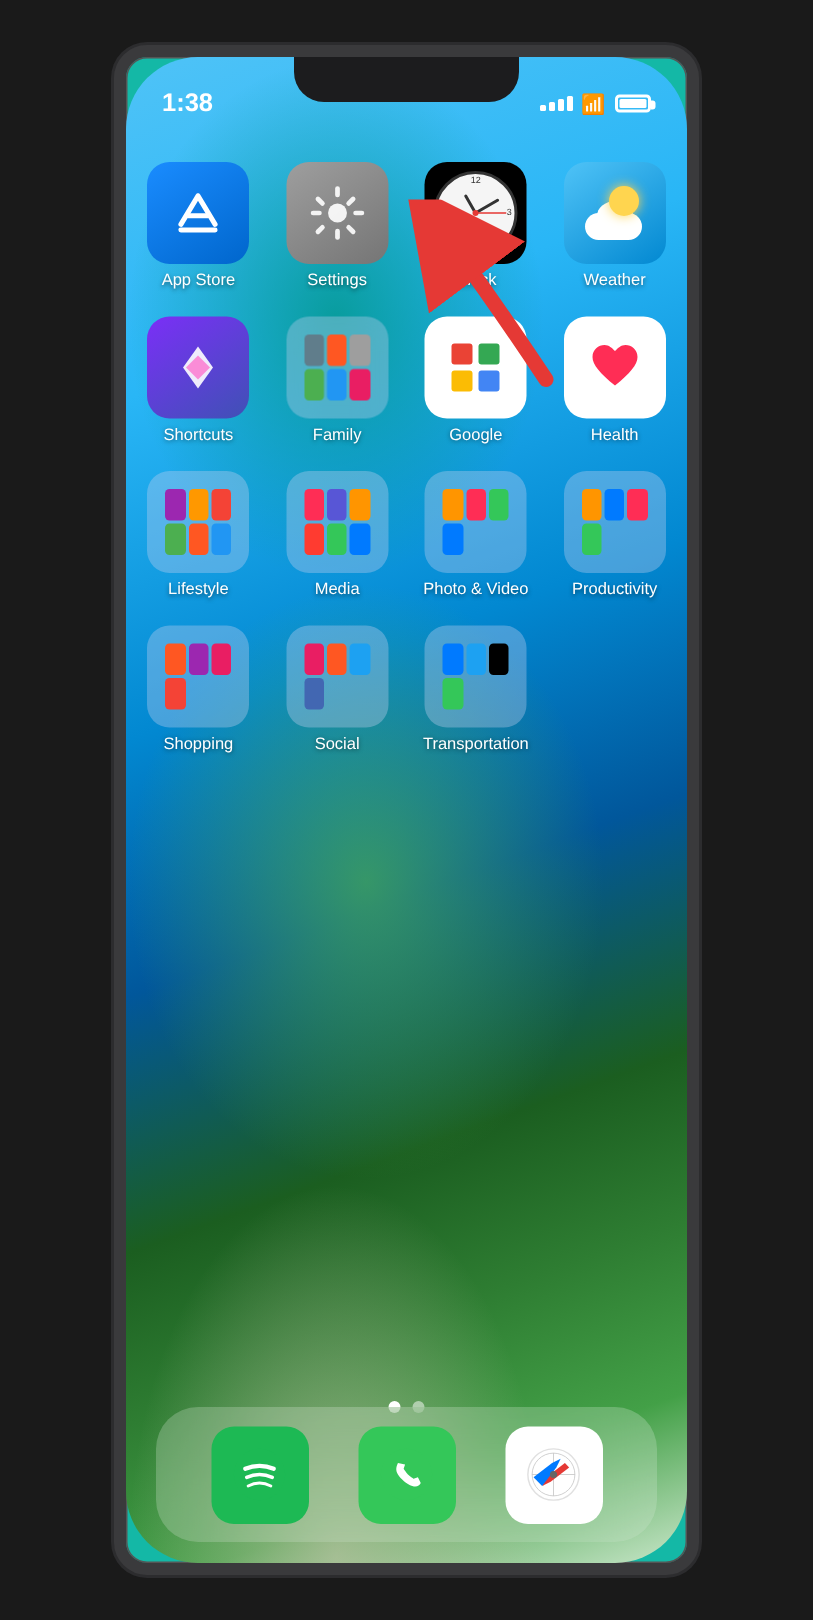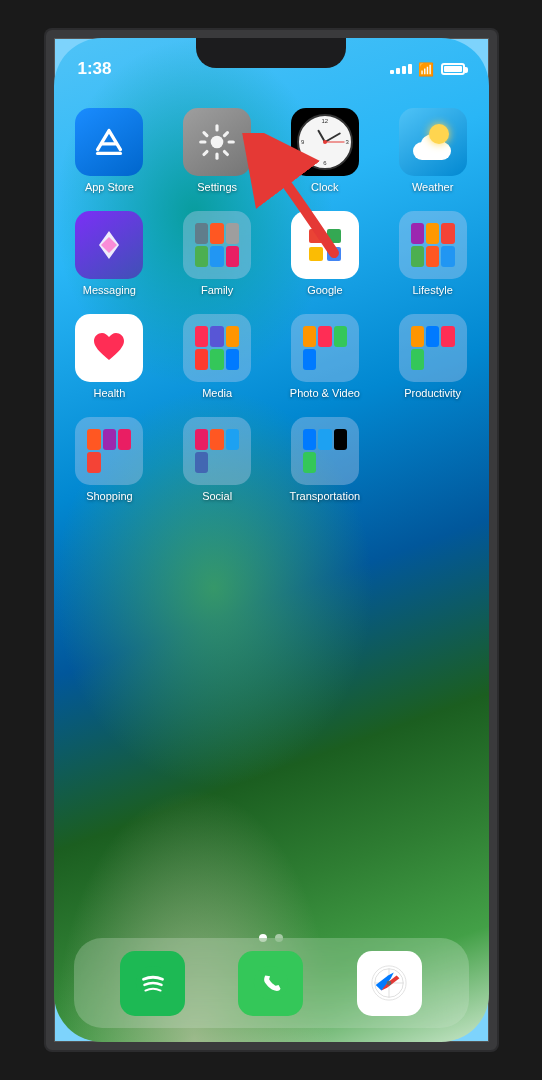--- a/index.html
+++ b/index.html
@@ -6,24 +6,24 @@
     body {
       width: 542px;
       height: 1080px;
       background: #1a1a1a;
       display: flex;
       justify-content: center;
       align-items: center;
       font-family: -apple-system, 'SF Pro Display', 'Helvetica Neue', Arial, sans-serif;
     }
     .phone-frame {
-      width: 451px;
+      width: 390px;
       height: 1020px;
-      background: #7dd3fc;
-      border-radius: 6px;
+      background: #14b8a6;
+      border-radius: 22px;
       position: relative;
       overflow: hidden;
       border: 8px solid #3a3a3c;
       box-shadow: 0 0 0 2px #2c2c2e, inset 0 0 0 1px #555;
     }
     .phone-screen {
       width: 100%;
       height: 100%;
       border-radius: 48px;
       overflow: hidden;
@@ -399,21 +399,21 @@
         <span class="app-label">Weather</span>
       </div>
 
       <div class="app-item">
         <div class="app-icon icon-shortcuts">
           <svg width="40" height="40" viewBox="0 0 40 40">
             <path d="M20 6 L30 20 L20 34 L10 20 Z" fill="white" opacity="0.9"></path>
             <path d="M12 20 L20 12 L28 20 L20 28 Z" fill="rgba(255,100,200,0.7)"></path>
           </svg>
         </div>
-        <span class="app-label">Messaging</span>
+        <span class="app-label">Shortcuts</span>
       </div>
 
 
       <div class="app-item">
         <div class="app-icon icon-folder">
           <div class="folder-grid">
             <div class="mini-app" style="background:#607d8b"></div>
             <div class="mini-app" style="background:#ff5722"></div>
             <div class="mini-app" style="background:#9e9e9e"></div>
             <div class="mini-app" style="background:#4caf50"></div>
@@ -431,40 +431,40 @@
             <rect x="2" y="2" width="14" height="14" rx="2" fill="#ea4335"></rect>
             <rect x="20" y="2" width="14" height="14" rx="2" fill="#34a853"></rect>
             <rect x="2" y="20" width="14" height="14" rx="2" fill="#fbbc04"></rect>
             <rect x="20" y="20" width="14" height="14" rx="2" fill="#4285f4"></rect>
           </svg>
         </div>
         <span class="app-label">Google</span>
       </div>
 
       <div class="app-item">
+        <div class="app-icon icon-health">
+          <svg width="40" height="40" viewBox="0 0 40 40">
+            <path d="M20 32 C10 24 5 18 5 13 C5 8 9 5 13 5 C16 5 18 7 20 9 C22 7 24 5 27 5 C31 5 35 8 35 13 C35 18 30 24 20 32 Z" fill="#ff2d55"></path>
+          </svg>
+        </div>
+        <span class="app-label">Health</span>
+      </div>
+
+      <div class="app-item">
         <div class="app-icon icon-lifestyle">
           <div class="folder-grid">
             <div class="mini-app" style="background:#9c27b0"></div>
             <div class="mini-app" style="background:#ff9800"></div>
             <div class="mini-app" style="background:#f44336"></div>
             <div class="mini-app" style="background:#4caf50"></div>
             <div class="mini-app" style="background:#ff5722"></div>
             <div class="mini-app" style="background:#2196f3"></div>
           </div>
         </div>
         <span class="app-label">Lifestyle</span>
-      </div>
-
-      <div class="app-item">
-        <div class="app-icon icon-health">
-          <svg width="40" height="40" viewBox="0 0 40 40">
-            <path d="M20 32 C10 24 5 18 5 13 C5 8 9 5 13 5 C16 5 18 7 20 9 C22 7 24 5 27 5 C31 5 35 8 35 13 C35 18 30 24 20 32 Z" fill="#ff2d55"></path>
-          </svg>
-        </div>
-        <span class="app-label">Health</span>
       </div>
 
       <div class="app-item">
         <div class="app-icon icon-media">
           <div class="folder-grid">
             <div class="mini-app" style="background:#ff2d55"></div>
             <div class="mini-app" style="background:#5856d6"></div>
             <div class="mini-app" style="background:#ff9500"></div>
             <div class="mini-app" style="background:#ff3b30"></div>
             <div class="mini-app" style="background:#34c759"></div>

